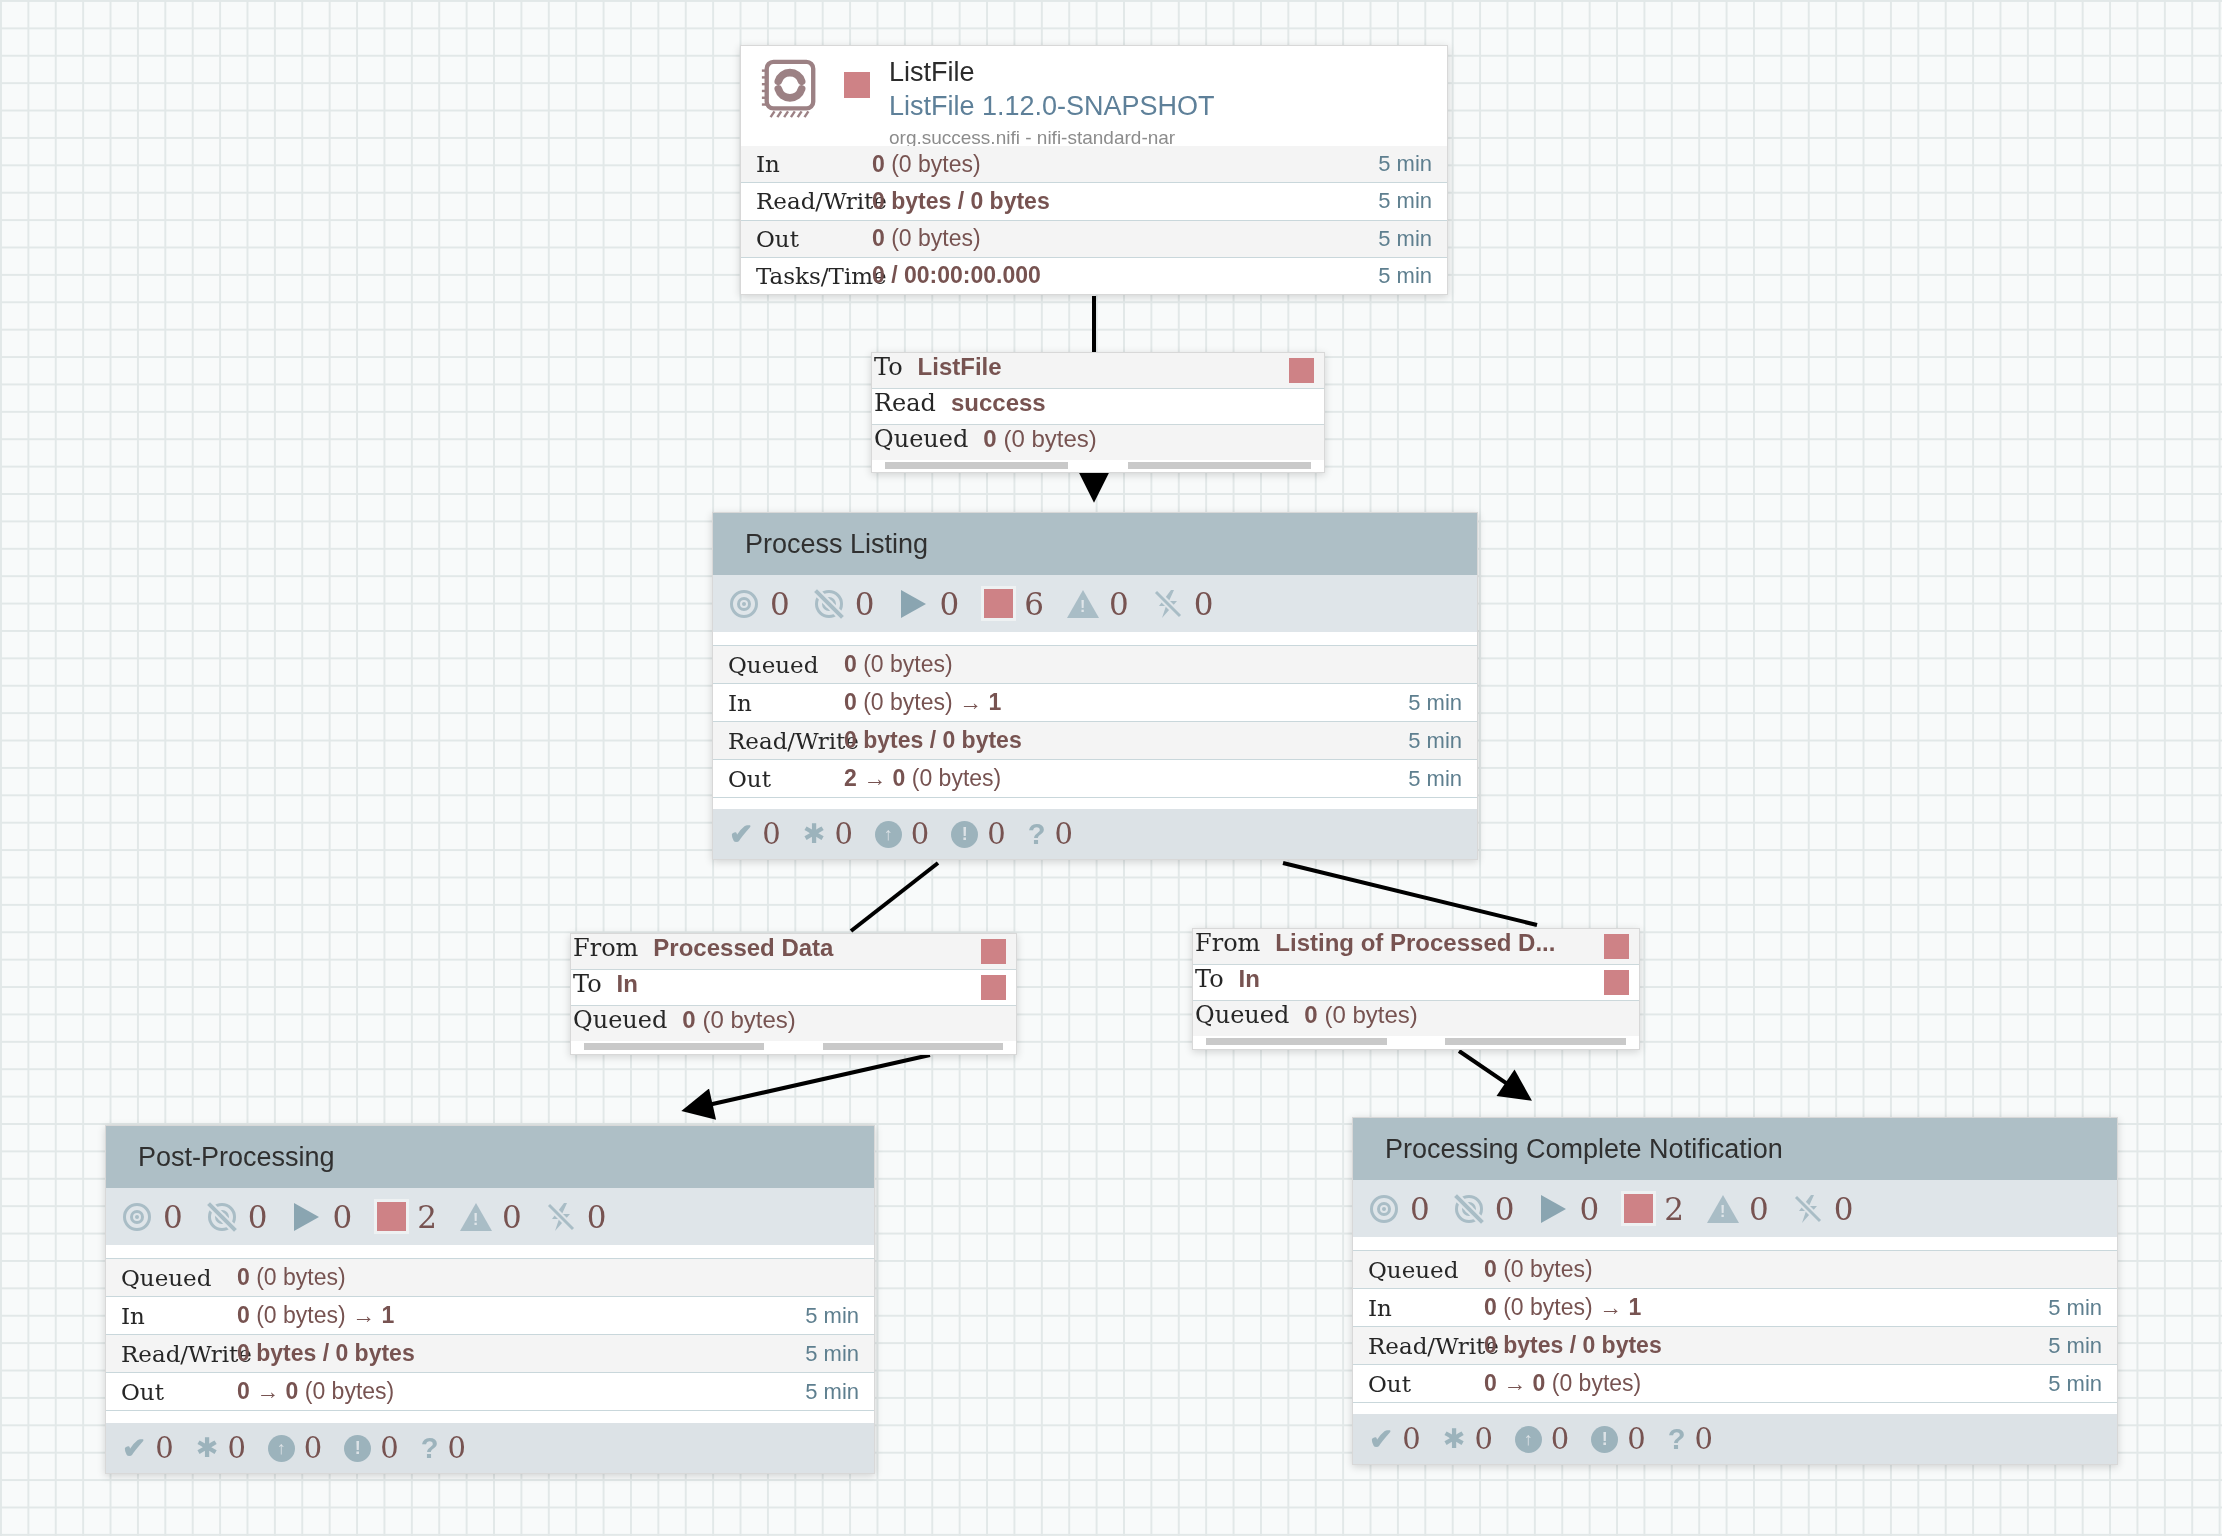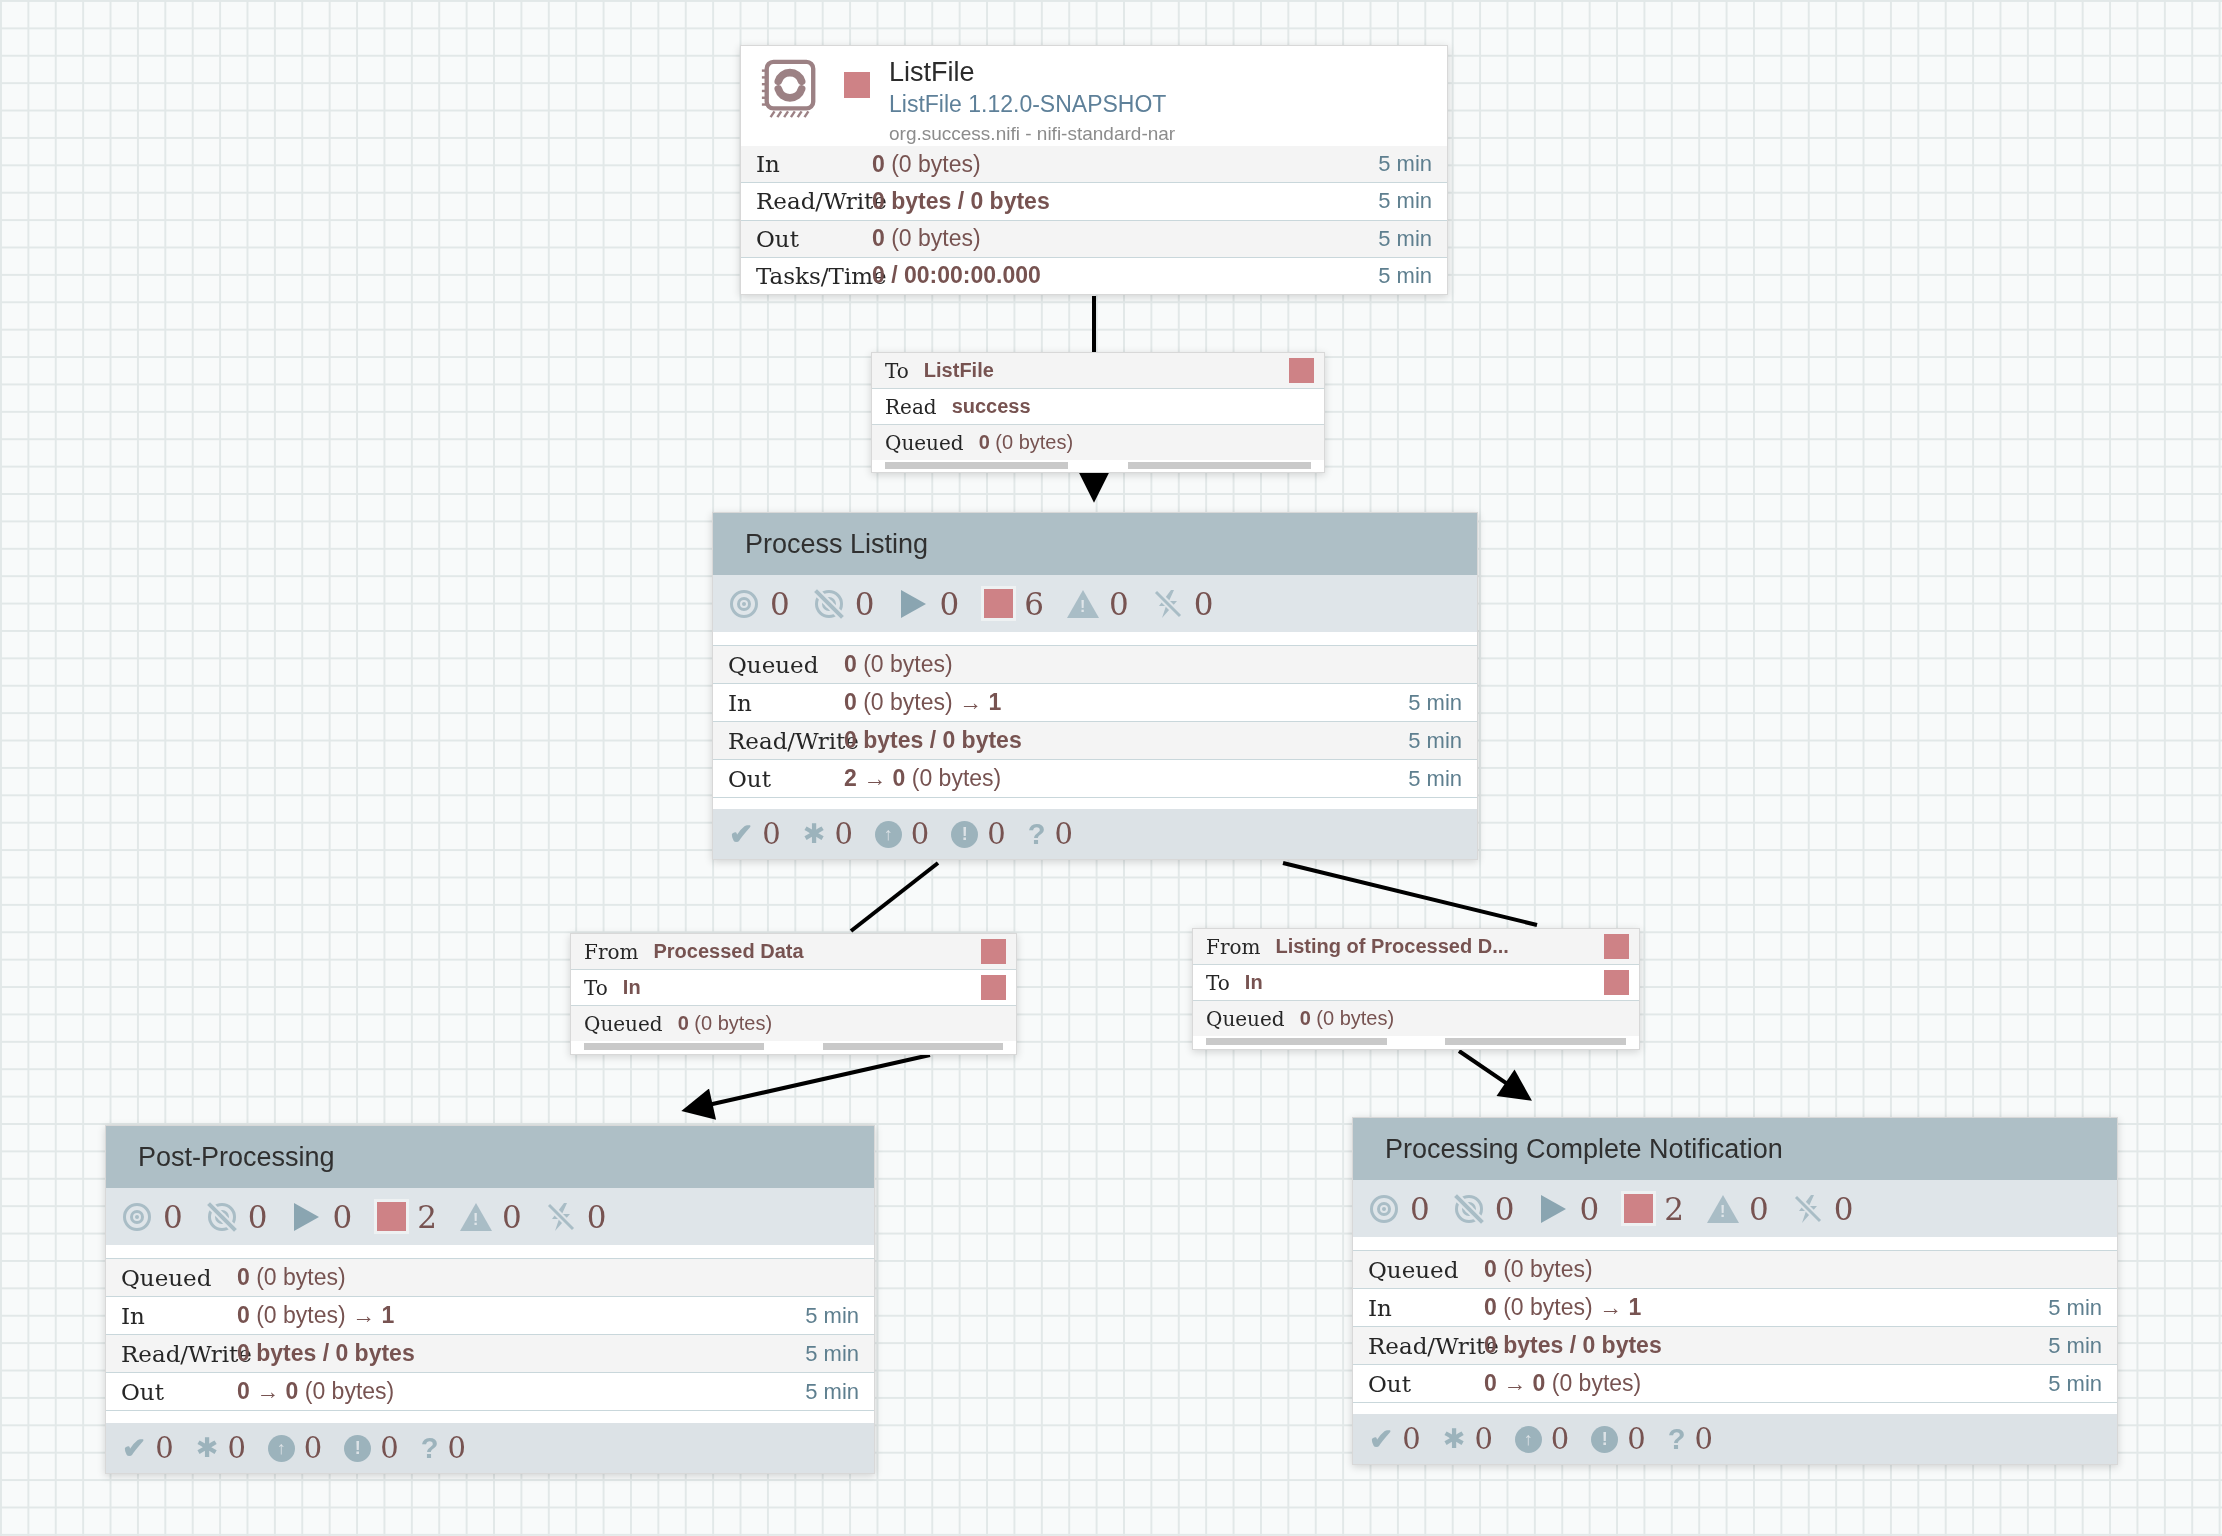--- a/index.html
+++ b/index.html
@@ -13,21 +13,21 @@
   }
   .box{position:absolute;background:#fff;border:1px solid #d8d8d8;
        box-shadow:0 2px 8px rgba(0,0,0,.16);box-sizing:border-box;
        display:flex;flex-direction:column}
   
   .proc-header{height:100px;flex:none;display:flex;padding:13px 0 0 17px;box-sizing:border-box}
   .proc-icon{width:62px;height:62px;flex:none}
   .proc-square{width:26px;height:26px;background:#ce8286;margin:13px 0 0 24px;flex:none}
   .proc-titles{margin-left:19px;line-height:1}
   .proc-title{font-size:27px;color:#2b2b2b}
-  .proc-sub{font-size:23px;color:#5e8099;margin-top:7px}
+  .proc-sub{font-size:27px;color:#5e8099;margin-top:7px}
   .proc-bundle{font-size:19px;color:#8c8c8c;margin-top:8px}
   
   .stat-row{display:flex;align-items:center;padding:0 15px;font-size:23px}
   .proc .stat-row{flex:1}
   .stat-row.alt{background:#f4f4f4}
   .stat-row+.stat-row{border-top:1px solid #c9d7db}
   .stat-label{font-family:"DejaVu Serif",serif;color:#262626;width:116px;flex:none}
   .stat-value{color:#775351;white-space:pre}
   .stat-value b{font-weight:700}
   .stat-window{margin-left:auto;color:#5e7f8f;font-size:22px}
@@ -37,22 +37,22 @@
   .group-iconrow{height:57px;flex:none;background:#dfe5e9;display:flex;align-items:center;padding-left:16px}
   .gstat{display:flex;align-items:center;margin-right:24px}
   .gcount{font-family:"DejaVu Serif",serif;font-size:31px;color:#775351;margin-left:11px}
   .group-stats{margin-top:13px;border-top:1px solid #c9d7db;border-bottom:1px solid #c9d7db}
   .group .stat-row{flex:none;height:37px}
   .group-footer{margin-top:auto;height:50px;flex:none;background:#dce2e6;display:flex;
                 align-items:center;padding-left:16px}
   .fstat{display:flex;align-items:center;margin-right:22px}
   .fcount{font-family:"DejaVu Serif",serif;font-size:29px;color:#775351;margin-left:9px}
   
-  .conn-row{height:35px;flex:none;display:flex;align-items:center;padding-left:13px;
-            font-size:20px;position:relative}
+  .conn-row{height:35px;flex:none;display:flex;padding-left:2px;
+            font-size:24px;position:relative}
   .conn-row.alt{background:#f4f4f4}
   .conn-row+.conn-row{border-top:1px solid #ccd8db}
   .conn-label{font-family:"DejaVu Serif",serif;color:#262626;margin-right:15px}
   .conn-value{font-weight:700;color:#775351;white-space:pre}
   .conn-square{position:absolute;right:10px;top:5px;width:25px;height:25px;background:#ce8286}
   .conn-bars{flex:1;display:flex;align-items:flex-start;justify-content:space-between;padding:2px 13px 0}
   .bar{width:43%;height:7px;background:#c9c9c9}
   
   .icon-wrap{position:relative;display:inline-flex;align-items:center;justify-content:center;width:30px;height:30px}
   .i-bullseye{position:relative;width:28px;height:28px;border:3px solid #a9bdc6;border-radius:50%;box-sizing:border-box}

